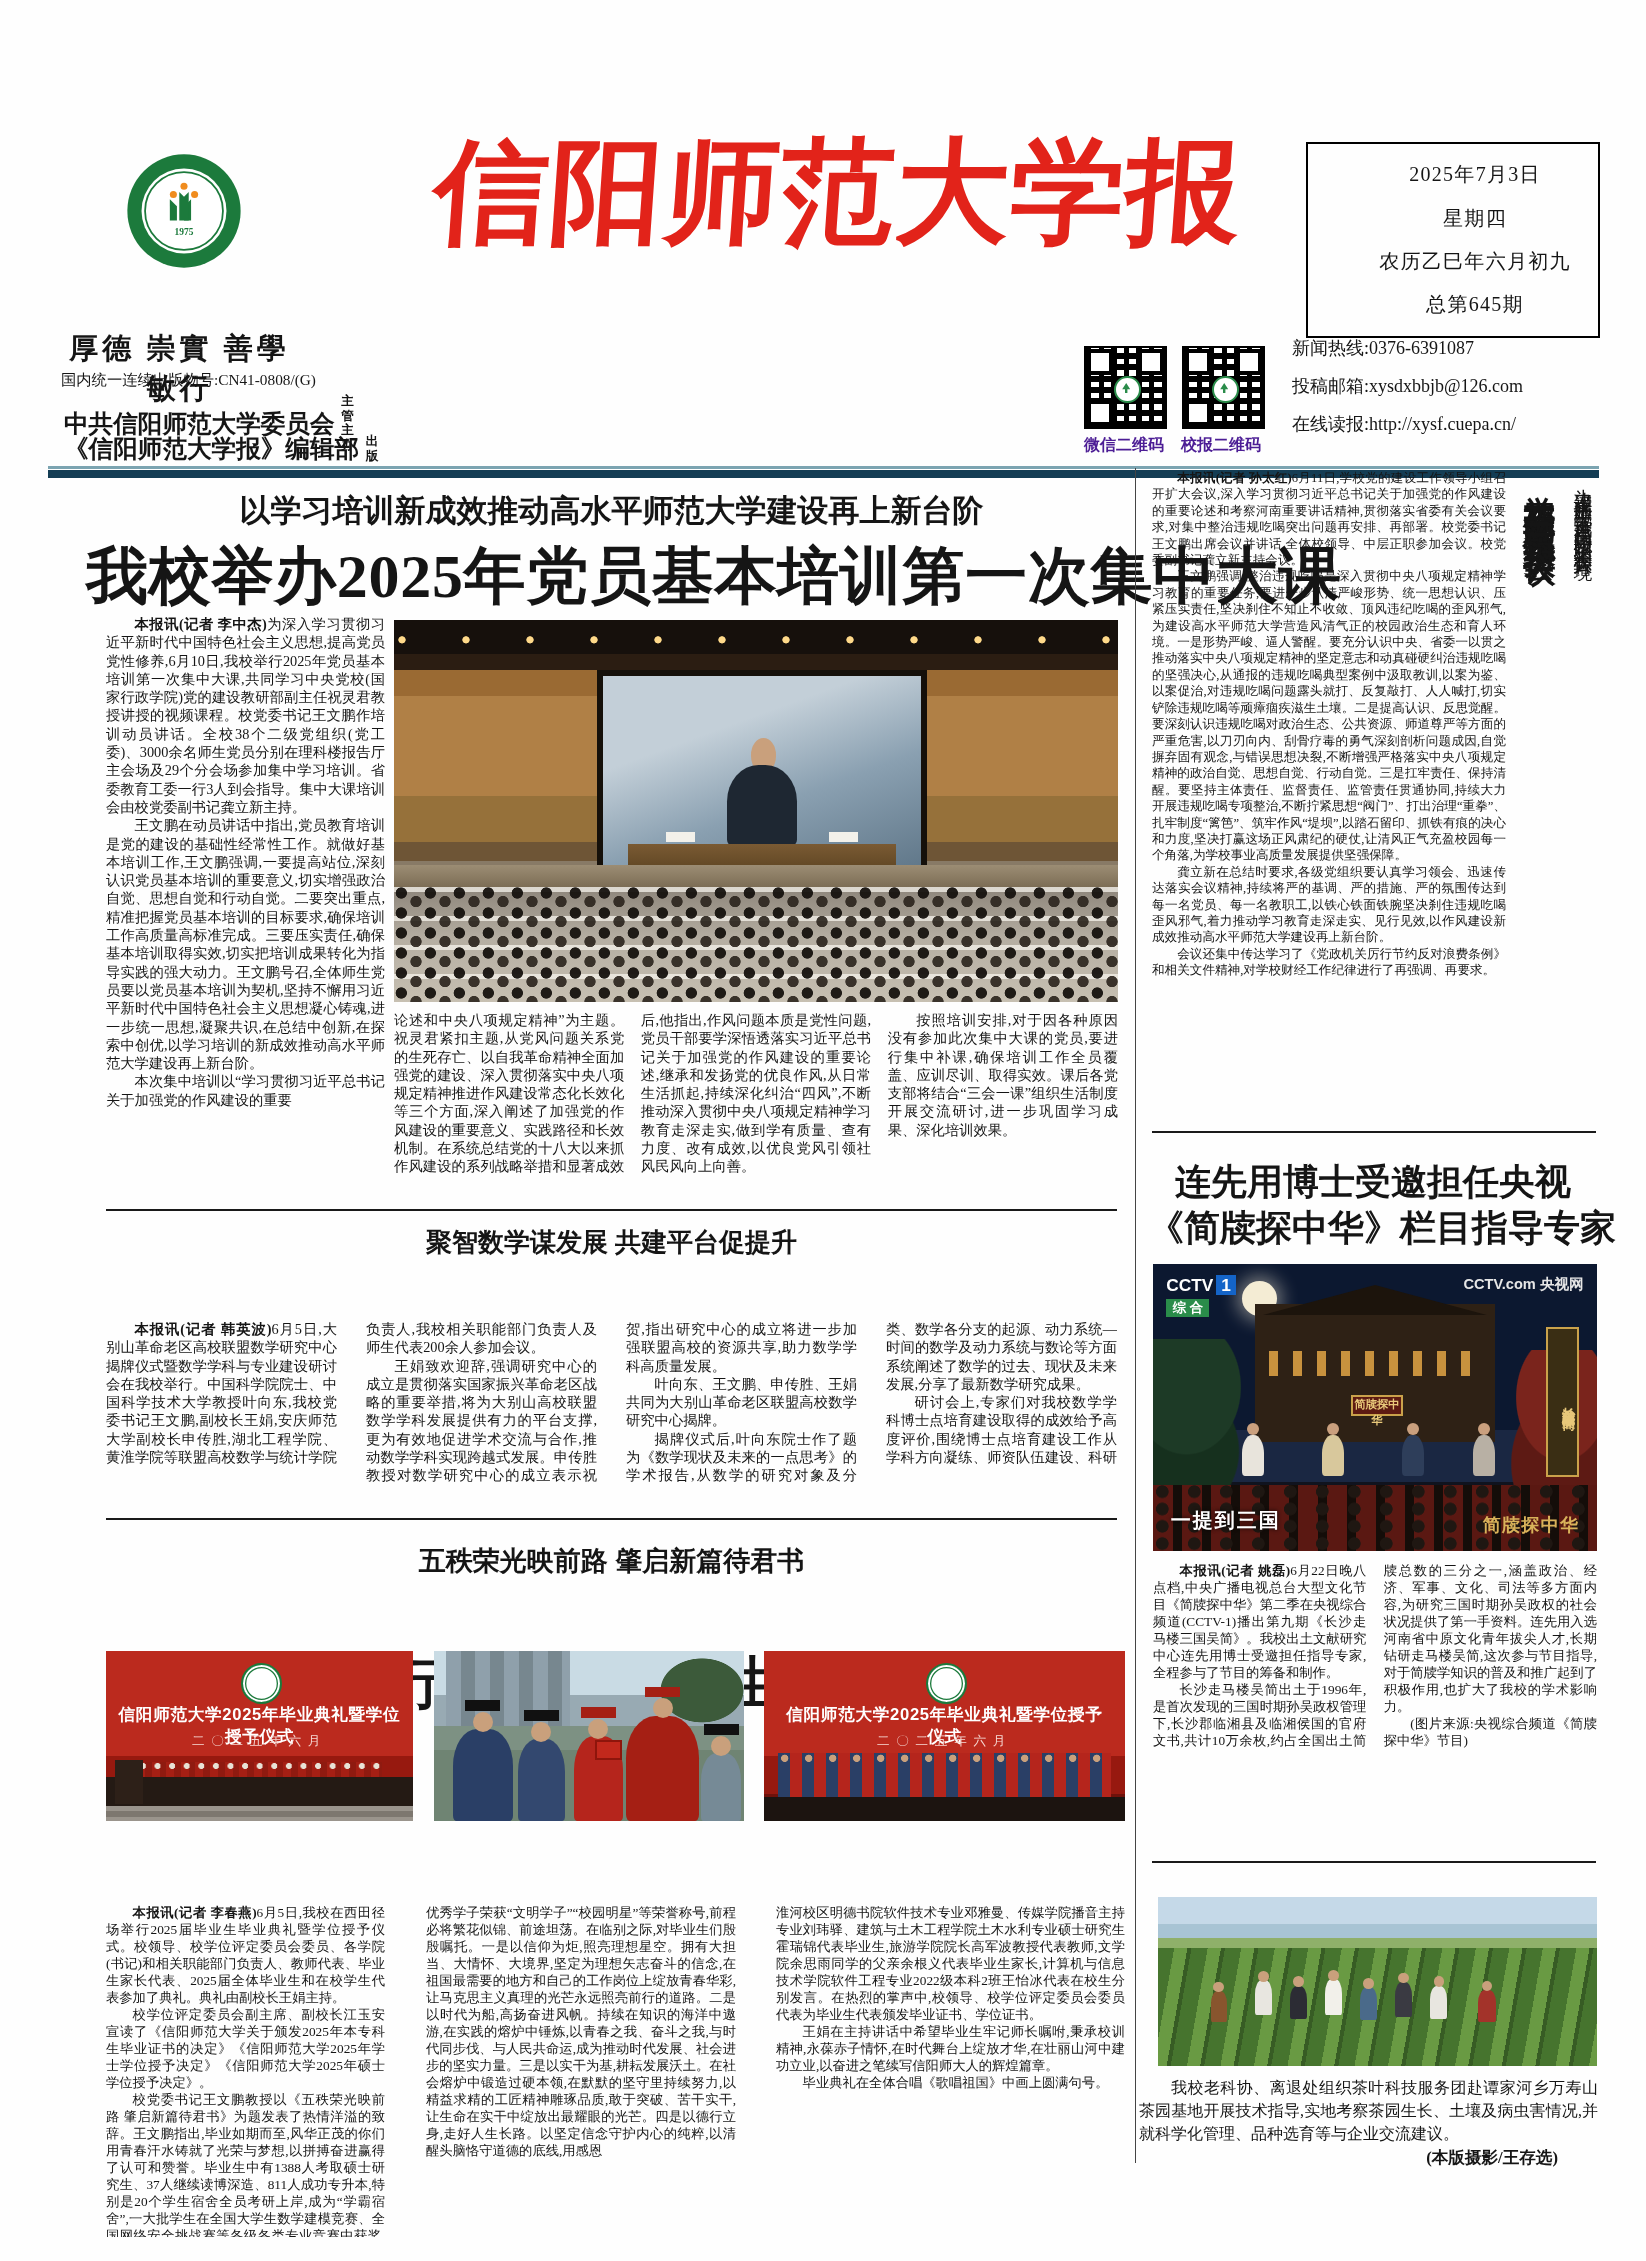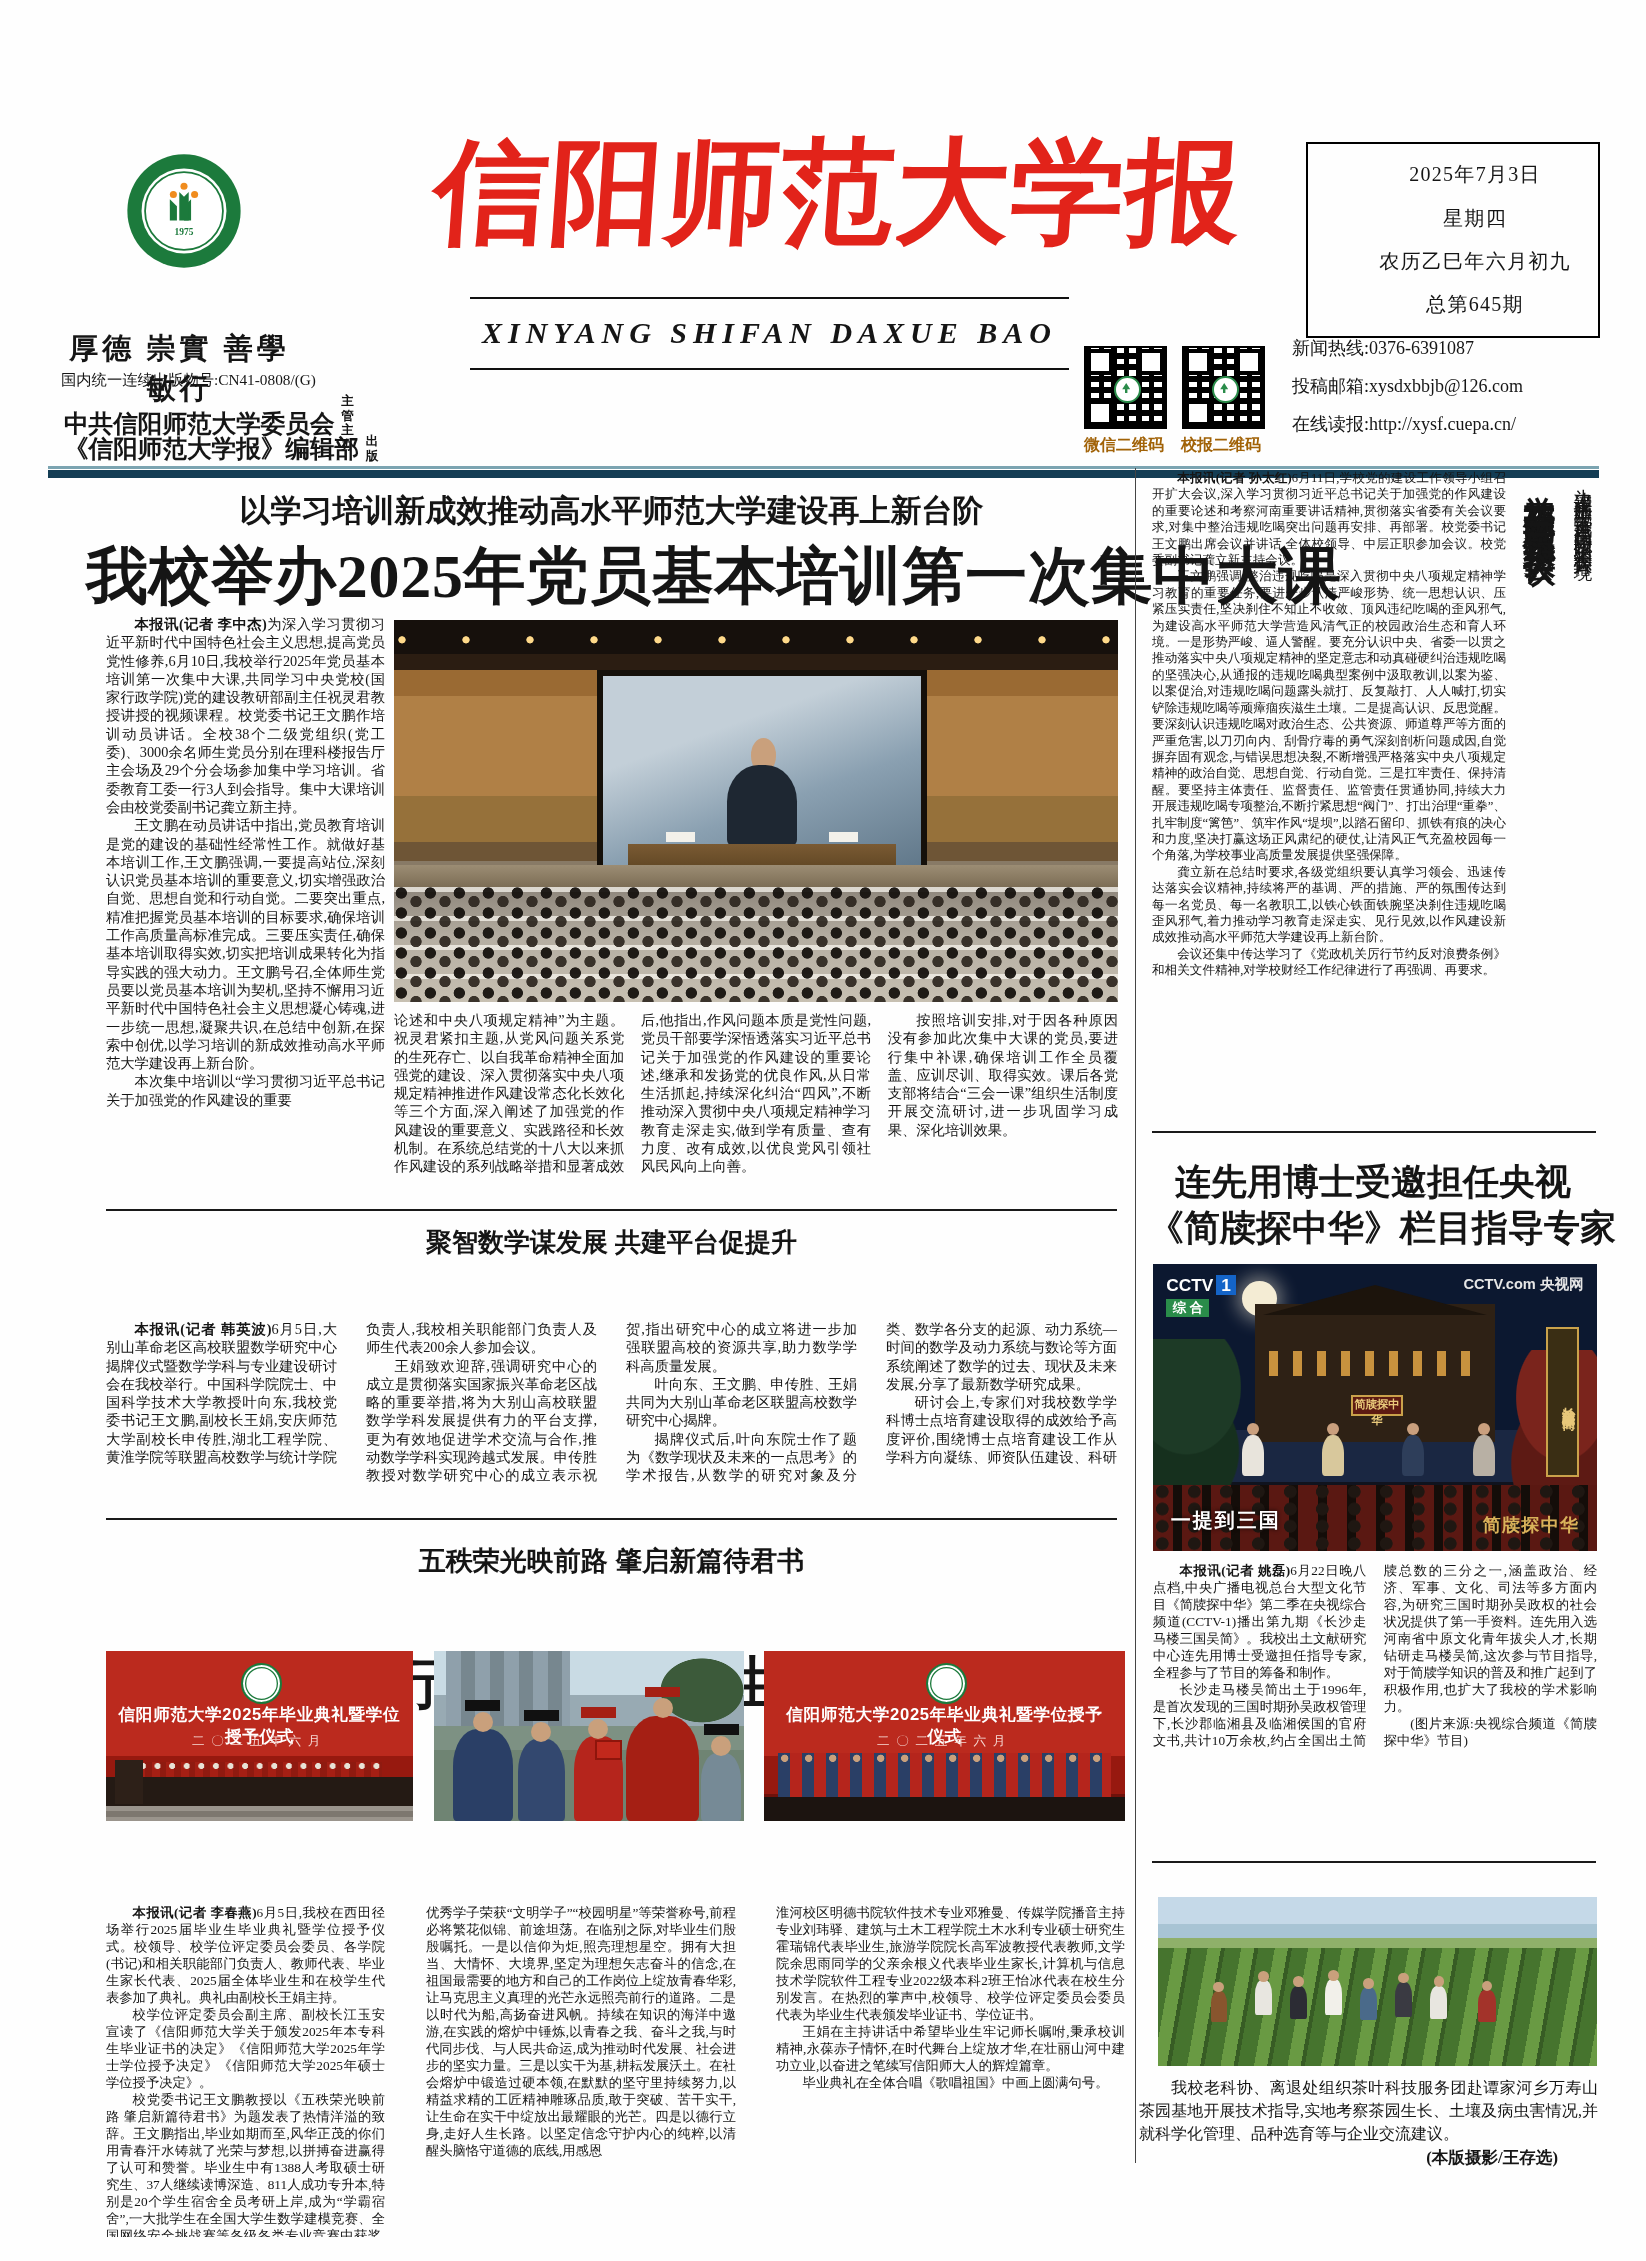--- a/index.html
+++ b/index.html
@@ -30,21 +30,21 @@
   .qr{width:79px;height:79px;background:#fff;border:2.7px solid #000;
       background-image:
         repeating-linear-gradient(0deg,#000 0 6px,transparent 6px 11.3px),
         repeating-linear-gradient(90deg,#000 0 5.3px,transparent 5.3px 12.6px);}
   .qr .mark{position:absolute;width:17.3px;height:17.3px;background:#fff;border:4.7px solid #000;}
   .qr .m1{left:1.3px;top:1.3px}.qr .m2{right:1.3px;top:1.3px}.qr .m3{left:1.3px;bottom:1.3px}
   .qr .heart{position:absolute;left:50%;top:50%;width:22.6px;height:22.6px;margin:-11.3px 0 0 -11.3px;border-radius:50%;
              background:#fff;border:2px solid #2a8c4a;}
   .qr .heart::before{content:"";position:absolute;left:6px;top:4.7px;width:8px;height:10.6px;background:#2a8c4a;
              clip-path:polygon(50% 0,100% 60%,65% 60%,65% 100%,35% 100%,35% 60%,0 60%);}
-  .qr-label{font-size:16px;color:#a16207;font-family:"Liberation Sans",sans-serif;font-weight:700;width:100px;text-align:center;}
+  .qr-label{font-size:16px;color:#4c1d95;font-family:"Liberation Sans",sans-serif;font-weight:700;width:100px;text-align:center;}
   .datebox{left:1306px;top:142px;width:290px;height:173px;border:2px solid #000;display:flex;flex-direction:column;
            justify-content:space-around;padding:9.3px 0;text-align:center;}
   .datebox div{font-size:20px;letter-spacing:1.3px;padding-left:44px;}
   .contact{left:1292px;top:329px;width:293px;font-size:18px;line-height:38px;white-space:nowrap;}
   .band{left:48px;top:466px;width:1551px;height:12px;
         background:linear-gradient(180deg,#7ba4b1 0 2.7px,#ffffff 2.7px 4px,#143d54 4px 100%);}
 
   
   .hrule{background:#1a1a1a;height:2px;}
   .vrule{background:#444;width:1.3px;}
@@ -190,23 +190,20 @@
     <span class="org-roles">
       <span>主管</span><br><span>主办</span>
     </span>
   </div>
   <div class="abs orgrow" style="top:432px;">
     <span class="org-main">《信阳师范大学报》编辑部</span>
     <span class="org-roles">出版</span>
   </div>
 
   <div class="abs paper-title">信阳师范大学报</div>
-  <div class="abs pinyin-band">
-    <span>XINYANG SHIFAN DAXUE BAO</span>
-  </div>
 
   <div class="abs qr" style="left:1084px;top:346px;">
     <div class="mark m1"></div>
     <div class="mark m2"></div>
     <div class="mark m3"></div>
     <div class="heart"></div>
   </div>
   <div class="abs qr" style="left:1182px;top:346px;">
     <div class="mark m1"></div>
     <div class="mark m2"></div>

